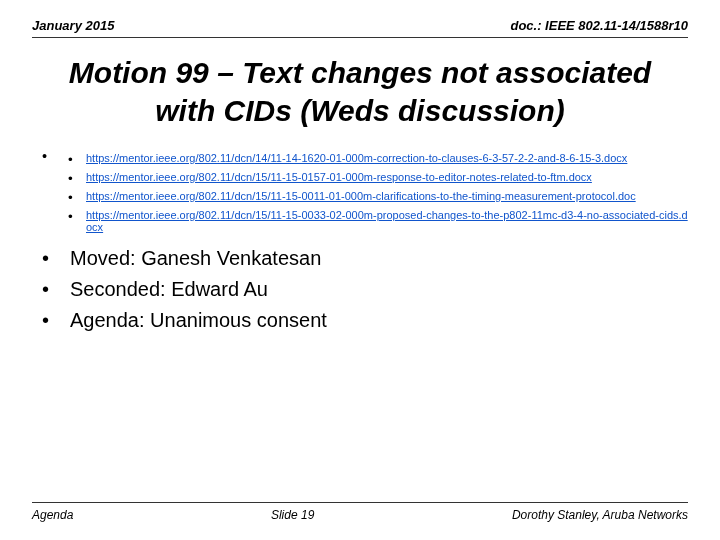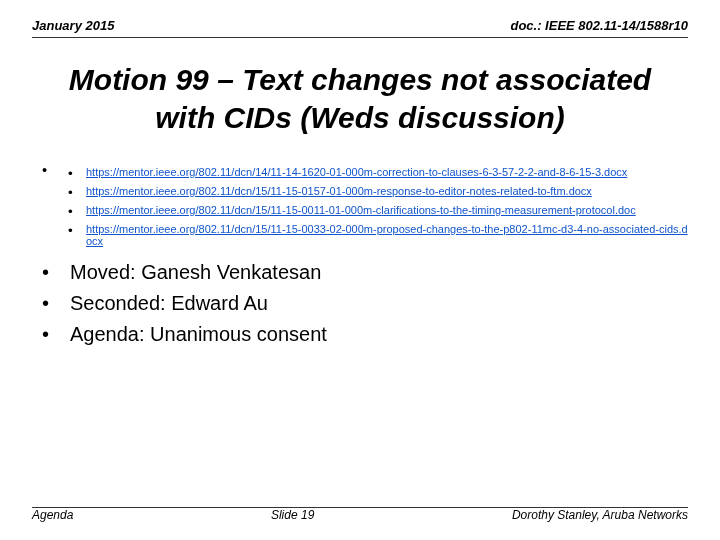--- a/index.html
+++ b/index.html
@@ -16,21 +16,20 @@
       overflow: hidden;
       position: relative;
     }
 
     .slide {
       width: 720px;
       height: 540px;
       padding: 18px 32px 18px 32px;
       display: flex;
       flex-direction: column;
-      gap: 7px;
     }
 
     .header {
       display: flex;
       justify-content: space-between;
       align-items: flex-start;
       margin-bottom: 8px;
       border-bottom: 1px solid #333;
       padding-bottom: 4px;
     }
@@ -123,20 +122,21 @@
     .large-bullet-text {
       font-size: 20px;
       font-weight: normal;
     }
 
     .footer {
       display: flex;
       justify-content: space-between;
       align-items: center;
       border-top: 1px solid #333;
+      padding-top: 5px;
       margin-top: auto;
     }
 
     .footer-left {
       font-size: 12px;
       font-style: italic;
       color: #000;
     }
 
     .footer-center {

